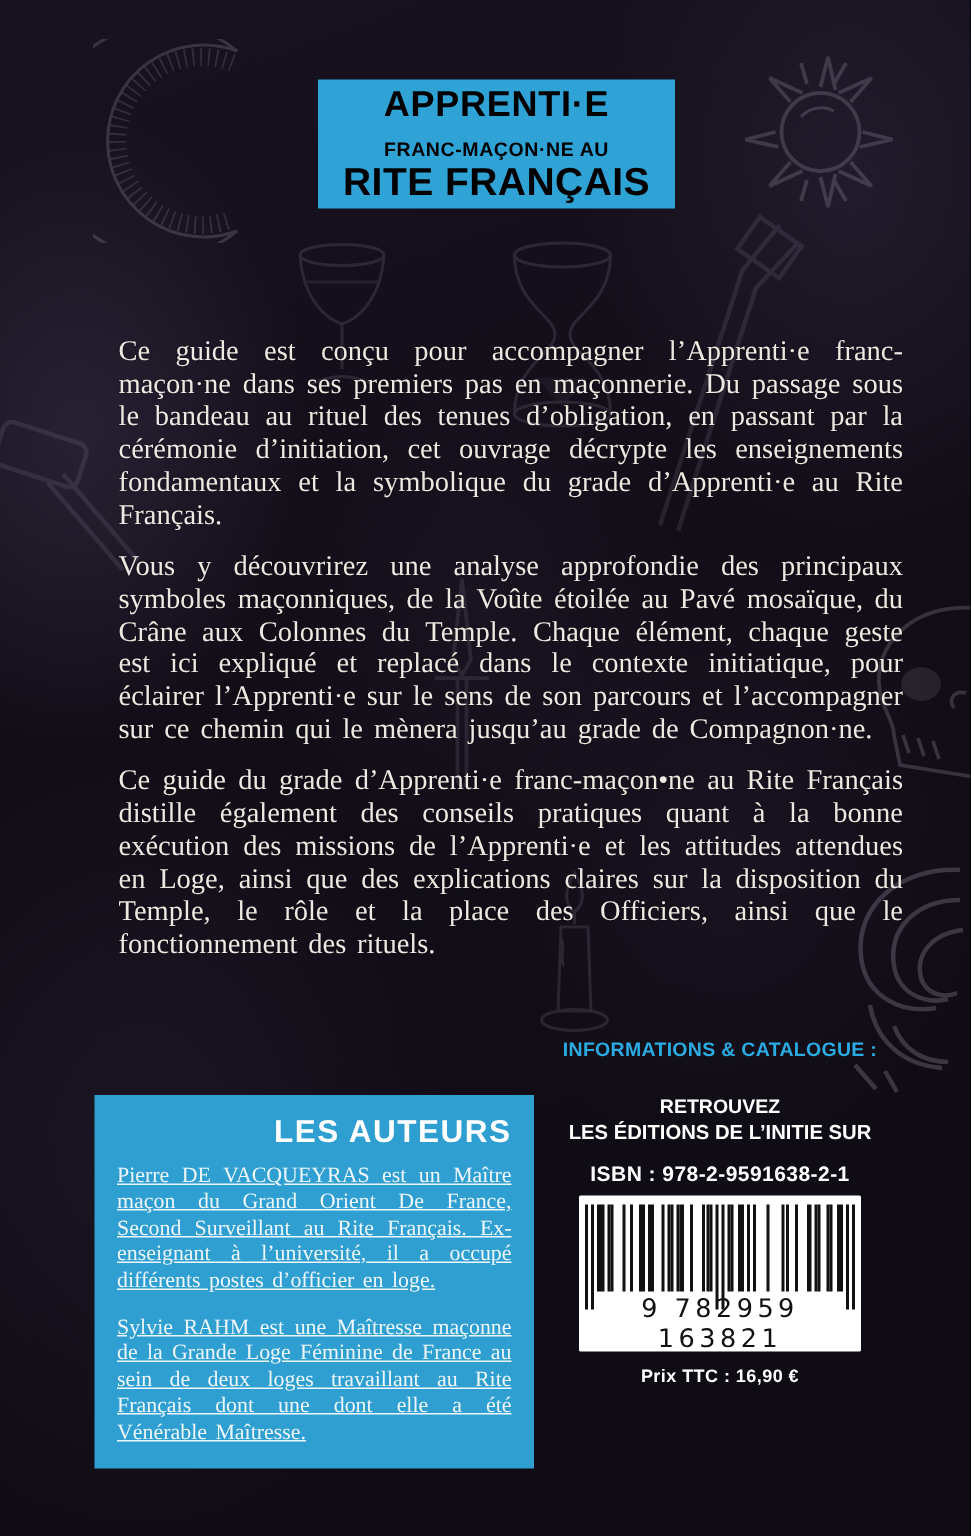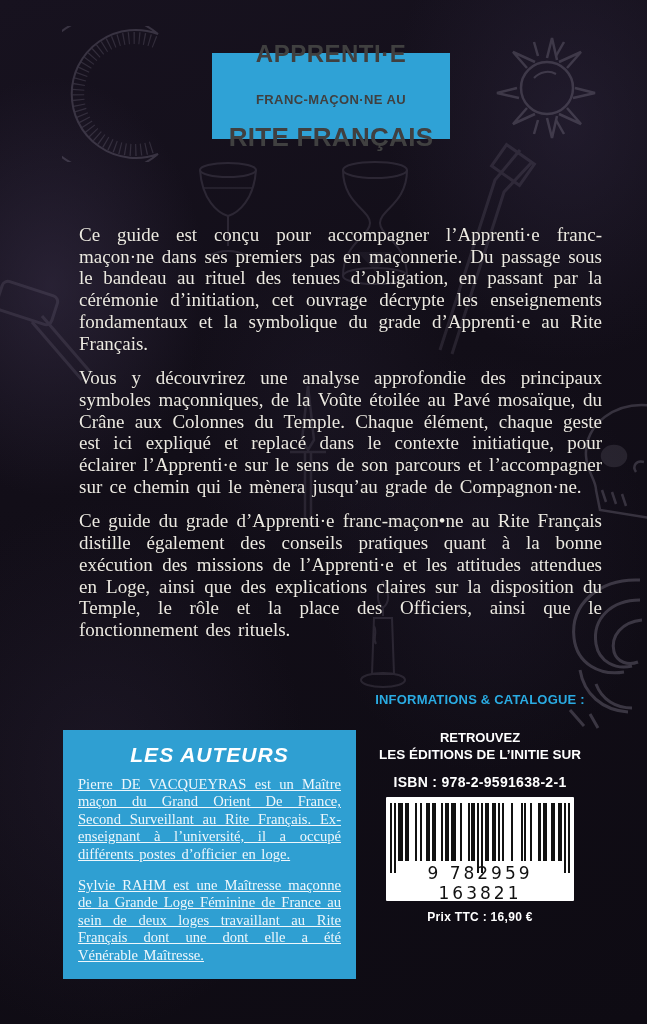--- a/index.html
+++ b/index.html
@@ -18,45 +18,44 @@
       radial-gradient(200px 260px at 50% 40%, rgba(36,30,48,.35), rgba(0,0,0,0) 70%),
       linear-gradient(160deg,#17121f 0%, #120e18 40%, #0e0b13 100%);
   }
   
   .chalk{position:absolute;opacity:.22;}
   .chalk svg{display:block;}
   
   .badge{
     position:absolute;left:212px;top:53px;width:238px;height:86px;
     display:flex;flex-direction:column;align-items:center;justify-content:center;
-    text-align:center;color:#404040;
+    text-align:center;color:#000000;
     font-family:"Liberation Sans","DejaVu Sans",sans-serif;font-weight:bold;
     line-height:1.02;
-    gap:16px;
   }
   .badge .l1{font-size:24px;letter-spacing:.5px;}
   .badge .l2{font-size:13px;letter-spacing:.4px;margin-top:11px;}
   .badge .l3{font-size:26px;letter-spacing:.3px;margin-top:1px;}
   
   .body-text{
     position:absolute;left:79px;top:224px;width:523px;
     color:#ece9e2;font-size:19px;line-height:21.7px;text-align:justify;
     text-shadow:0 0 1px rgba(0,0,0,.6);
   }
   .body-text p{margin:0 0 13px 0;word-spacing:2.5px;}
   
   .authors{
     position:absolute;left:63px;top:730px;width:293px;height:249px;
     background:#2f9fd2;box-sizing:border-box;padding:11px 15px 10px 15px;
     color:#eef7fc;
   }
   .authors h2{
-    margin:2px 0 9px 0;text-align:center;color:#fff;
+    margin:2px 0 9px 0;text-align:right;color:#fff;
     font-family:"Liberation Sans","DejaVu Sans",sans-serif;
-    font-size:21px;letter-spacing:1px;font-weight:bold;font-style:italic;
+    font-size:21px;letter-spacing:1px;font-weight:bold;
   }
   .authors p{
     margin:0 0 14px 0;font-size:14.6px;line-height:17.4px;text-align:justify;
     word-spacing:2px;
     text-decoration:underline;
   }
   .authors p:last-child{margin-bottom:0;}
   
   .info{
     position:absolute;left:372px;top:692px;width:216px;

